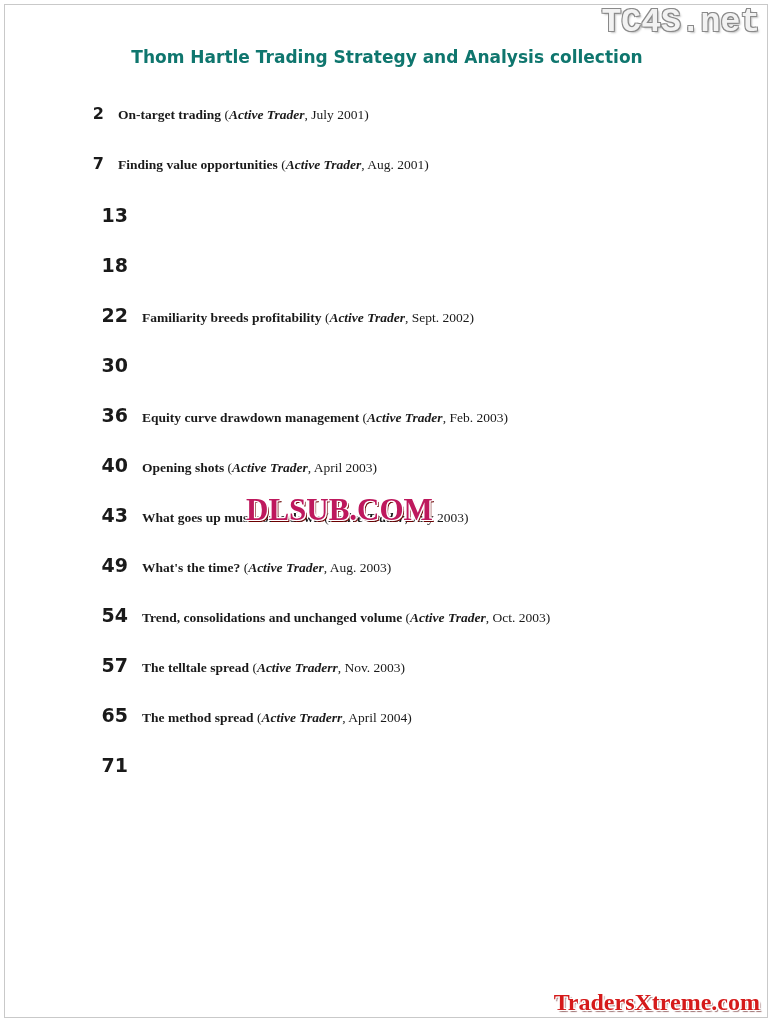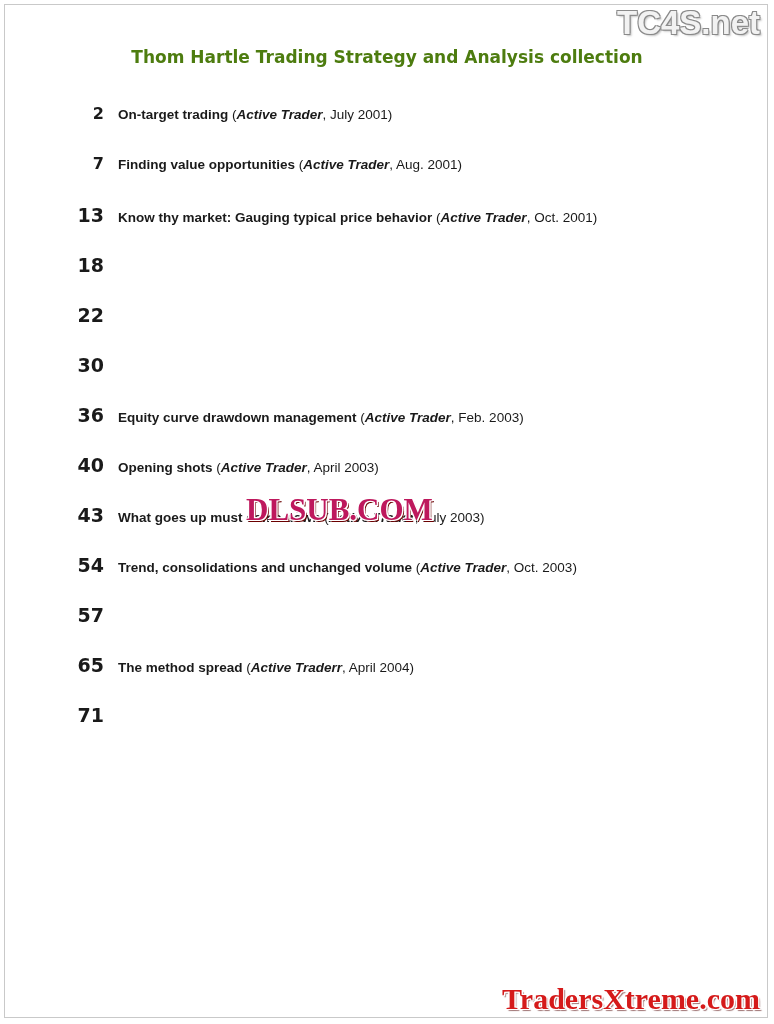--- a/index.html
+++ b/index.html
@@ -25,21 +25,21 @@
     height: 1014px;
     border: 1px solid #c9c9c9;
     box-sizing: border-box;
   }
 
   
   .watermark-tc4s {
     position: absolute;
     right: 14px;
     top: 4px;
-    font-family: Liberation Sans, sans-serif;
+    font-family: Liberation Mono, monospace;
     font-weight: bold;
     font-size: 33px;
     letter-spacing: 0px;
     color: #f2f2f2;
     text-shadow:
       -1px -1px 0 #8a8a8a,
        1px -1px 0 #8a8a8a,
       -1px  1px 0 #8a8a8a,
        1px  1px 0 #8a8a8a,
        2px  2px 2px rgba(120,120,120,0.45);
@@ -51,21 +51,21 @@
     position: absolute;
     left: 0;
     top: 44px;
     width: 774px;
     text-align: center;
   }
   .title-line {
     font-family: "DejaVu Sans", sans-serif;
     font-weight: bold;
     font-size: 17px;
-    color: #4d7c0f;
+    color: #0f766e;
     line-height: 26px;
     white-space: nowrap;
   }
 
   
   .toc {
     position: absolute;
     left: 0;
     top: 104px;
     width: 774px;
@@ -80,38 +80,38 @@
     text-align: right;
     padding-right: 14px;
     box-sizing: border-box;
     font-family: "DejaVu Sans", sans-serif;
     font-weight: bold;
     color: #1a1a1a;
     white-space: nowrap;
   }
   .toc-entry {
     flex: 1 1 auto;
-    font-family: Liberation Sans, sans-serif;
+    font-family: Liberation Serif, serif;
     font-weight: bold;
     font-size: 13.5px;
     color: #1a1a1a;
     white-space: nowrap;
   }
   .toc-entry .src {
     font-style: italic;
     font-weight: bold;
   }
   .toc-entry .date {
     font-weight: normal;
   }
   .toc-entry .paren {
     font-weight: normal;
   }
   .sz-16 { font-size: 16px; }
-  .sz-19 { font-size: 19px; }
+  .sz-19 { font-size: 19px; margin-left: 24px; }
 
   
   .stamp-dlsub {
     position: absolute;
     left: 246px;
     top: 492px;
     font-family: "Liberation Serif", serif;
     font-weight: bold;
     font-size: 31px;
     color: #be185d;
@@ -126,21 +126,21 @@
     white-space: nowrap;
   }
 
   
   .watermark-traders {
     position: absolute;
     right: 14px;
     bottom: 8px;
     font-family: "Liberation Serif", serif;
     font-weight: bold;
-    font-size: 30px;
+    font-size: 24px;
     color: #d51a1a;
     text-shadow:
       -1.2px -1.2px 0 #ffffff,
        1.2px -1.2px 0 #ffffff,
       -1.2px  1.2px 0 #ffffff,
        1.2px  1.2px 0 #ffffff,
        2px 2px 1px rgba(80,0,0,0.55);
     white-space: nowrap;
   }
 </style>
@@ -159,49 +159,54 @@
     <div class="toc-row">
       <div class="toc-page sz-16">2</div>
       <div class="toc-entry"><span>On-target trading</span><span class="paren"> (</span><span class="src">Active Trader</span><span class="date">, July 2001)</span></div>
     </div>
     <div class="toc-row">
       <div class="toc-page sz-16">7</div>
       <div class="toc-entry"><span>Finding value opportunities</span><span class="paren"> (</span><span class="src">Active Trader</span><span class="date">, Aug. 2001)</span></div>
     </div>
     <div class="toc-row">
       <div class="toc-page sz-19">13</div>
-      <div class="toc-entry"><span>Know thy market: Gauging typical price behavior</span><span class="paren"> (</span><span class="src">Active Trader</span><span class="date">, Oct. 2001)</span></div>
     </div>
     <div class="toc-row">
       <div class="toc-page sz-19">18</div>
     </div>
     <div class="toc-row">
       <div class="toc-page sz-19">22</div>
+      <div class="toc-entry"><span>Familiarity breeds profitability</span><span class="paren"> (</span><span class="src">Active Trader</span><span class="date">, Sept. 2002)</span></div>
     </div>
     <div class="toc-row">
       <div class="toc-page sz-19">30</div>
     </div>
     <div class="toc-row">
       <div class="toc-page sz-19">36</div>
       <div class="toc-entry"><span>Equity curve drawdown management</span><span class="paren"> (</span><span class="src">Active Trader</span><span class="date">, Feb. 2003)</span></div>
     </div>
     <div class="toc-row">
       <div class="toc-page sz-19">40</div>
       <div class="toc-entry"><span>Opening shots</span><span class="paren"> (</span><span class="src">Active Trader</span><span class="date">, April 2003)</span></div>
     </div>
     <div class="toc-row">
       <div class="toc-page sz-19">43</div>
       <div class="toc-entry"><span>What goes up must come down </span><span class="paren"> (</span><span class="src">Active Trader</span><span class="date">, July 2003)</span></div>
     </div>
     <div class="toc-row">
+      <div class="toc-page sz-19">49</div>
+      <div class="toc-entry"><span>What's the time?</span><span class="paren"> (</span><span class="src">Active Trader</span><span class="date">, Aug. 2003)</span></div>
+    </div>
+    <div class="toc-row">
       <div class="toc-page sz-19">54</div>
       <div class="toc-entry"><span>Trend, consolidations and unchanged volume</span><span class="paren"> (</span><span class="src">Active Trader</span><span class="date">, Oct. 2003)</span></div>
     </div>
     <div class="toc-row">
       <div class="toc-page sz-19">57</div>
+      <div class="toc-entry"><span>The telltale spread</span><span class="paren"> (</span><span class="src">Active Traderr</span><span class="date">, Nov. 2003)</span></div>
     </div>
     <div class="toc-row">
       <div class="toc-page sz-19">65</div>
       <div class="toc-entry"><span>The method spread</span><span class="paren"> (</span><span class="src">Active Traderr</span><span class="date">, April 2004)</span></div>
     </div>
     <div class="toc-row">
       <div class="toc-page sz-19">71</div>
     </div>
   </div>
 

